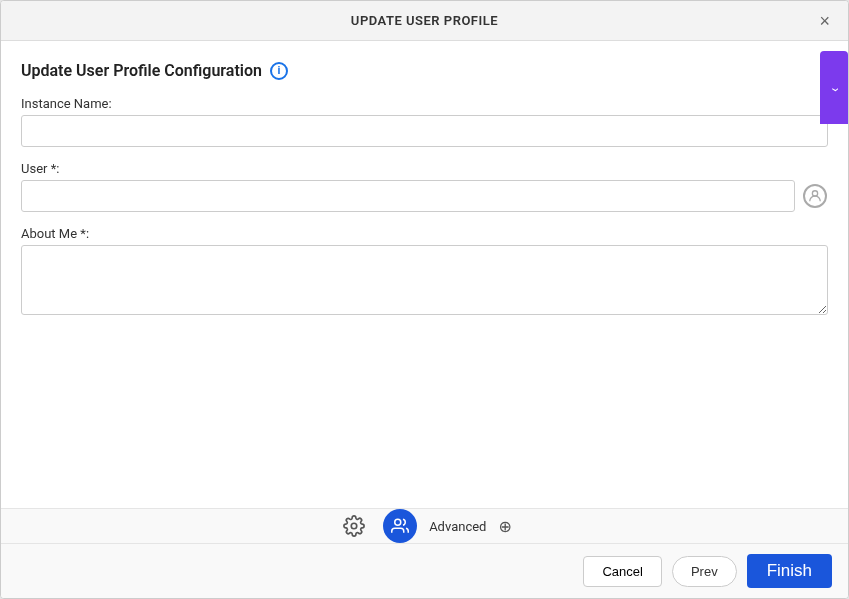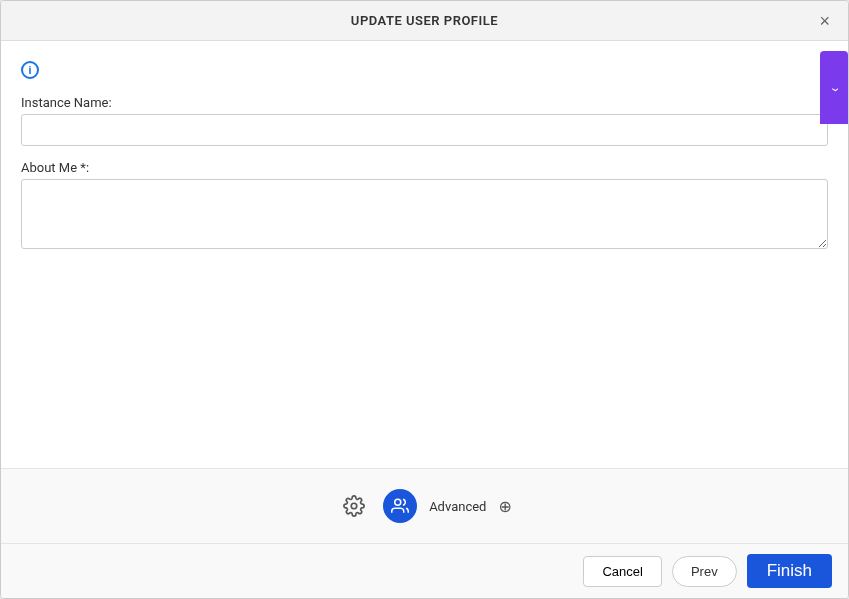--- a/index.html
+++ b/index.html
@@ -246,21 +246,21 @@
       color: #333;
       resize: vertical;
       font-family: inherit;
     }
 
     
     .modal-footer-actions {
       display: flex;
       align-items: center;
       justify-content: center;
-      padding: 20px 16px;
+      padding: 0 16px;
       border-top: 1px solid #e5e5e5;
       background: #f9f9f9;
       gap: 12px;
     }
     .footer-icon-btn {
       background: none;
       border: none;
       cursor: pointer;
       width: 34px;
       height: 34px;
@@ -344,29 +344,44 @@
       <button class="close-btn">×</button>
     </div>
 
     <div class="app-data-tab">
       <span class="chevron">‹</span>
       <span>App Data</span>
     </div>
 
     <div class="modal-body">
       <div class="section-title">
+        <span>Update User Profile Configuration</span>
         <span class="info-icon">i</span>
       </div>
 
 
       <div class="form-group">
         <label class="form-label">Instance Name:</label>
         <input type="text" class="form-input" value="" style="">
       </div>
 
+      <div class="form-group">
+        <label class="form-label">User *:</label>
+        <div class="user-input-wrapper">
+          <input type="text" class="form-input" value="" style="">
+          <button class="user-icon-btn">
+            <div class="user-icon-circle">
+              <svg viewBox="0 0 16 16" width="14" height="14" fill="none" stroke="#aaa" stroke-width="1.5">
+                <circle cx="8" cy="5" r="3"></circle>
+                <path d="M2 14c0-3.3 2.7-6 6-6s6 2.7 6 6"></path>
+              </svg>
+            </div>
+          </button>
+        </div>
+      </div>
 
       <div class="form-group">
         <label class="form-label">About Me *:</label>
         <textarea class="form-textarea" style=""></textarea>
       </div>
     </div>
 
     <div class="modal-footer-actions">
       <button class="footer-icon-btn">
         <svg viewBox="0 0 24 24" fill="none" stroke="currentColor" stroke-width="1.8">

